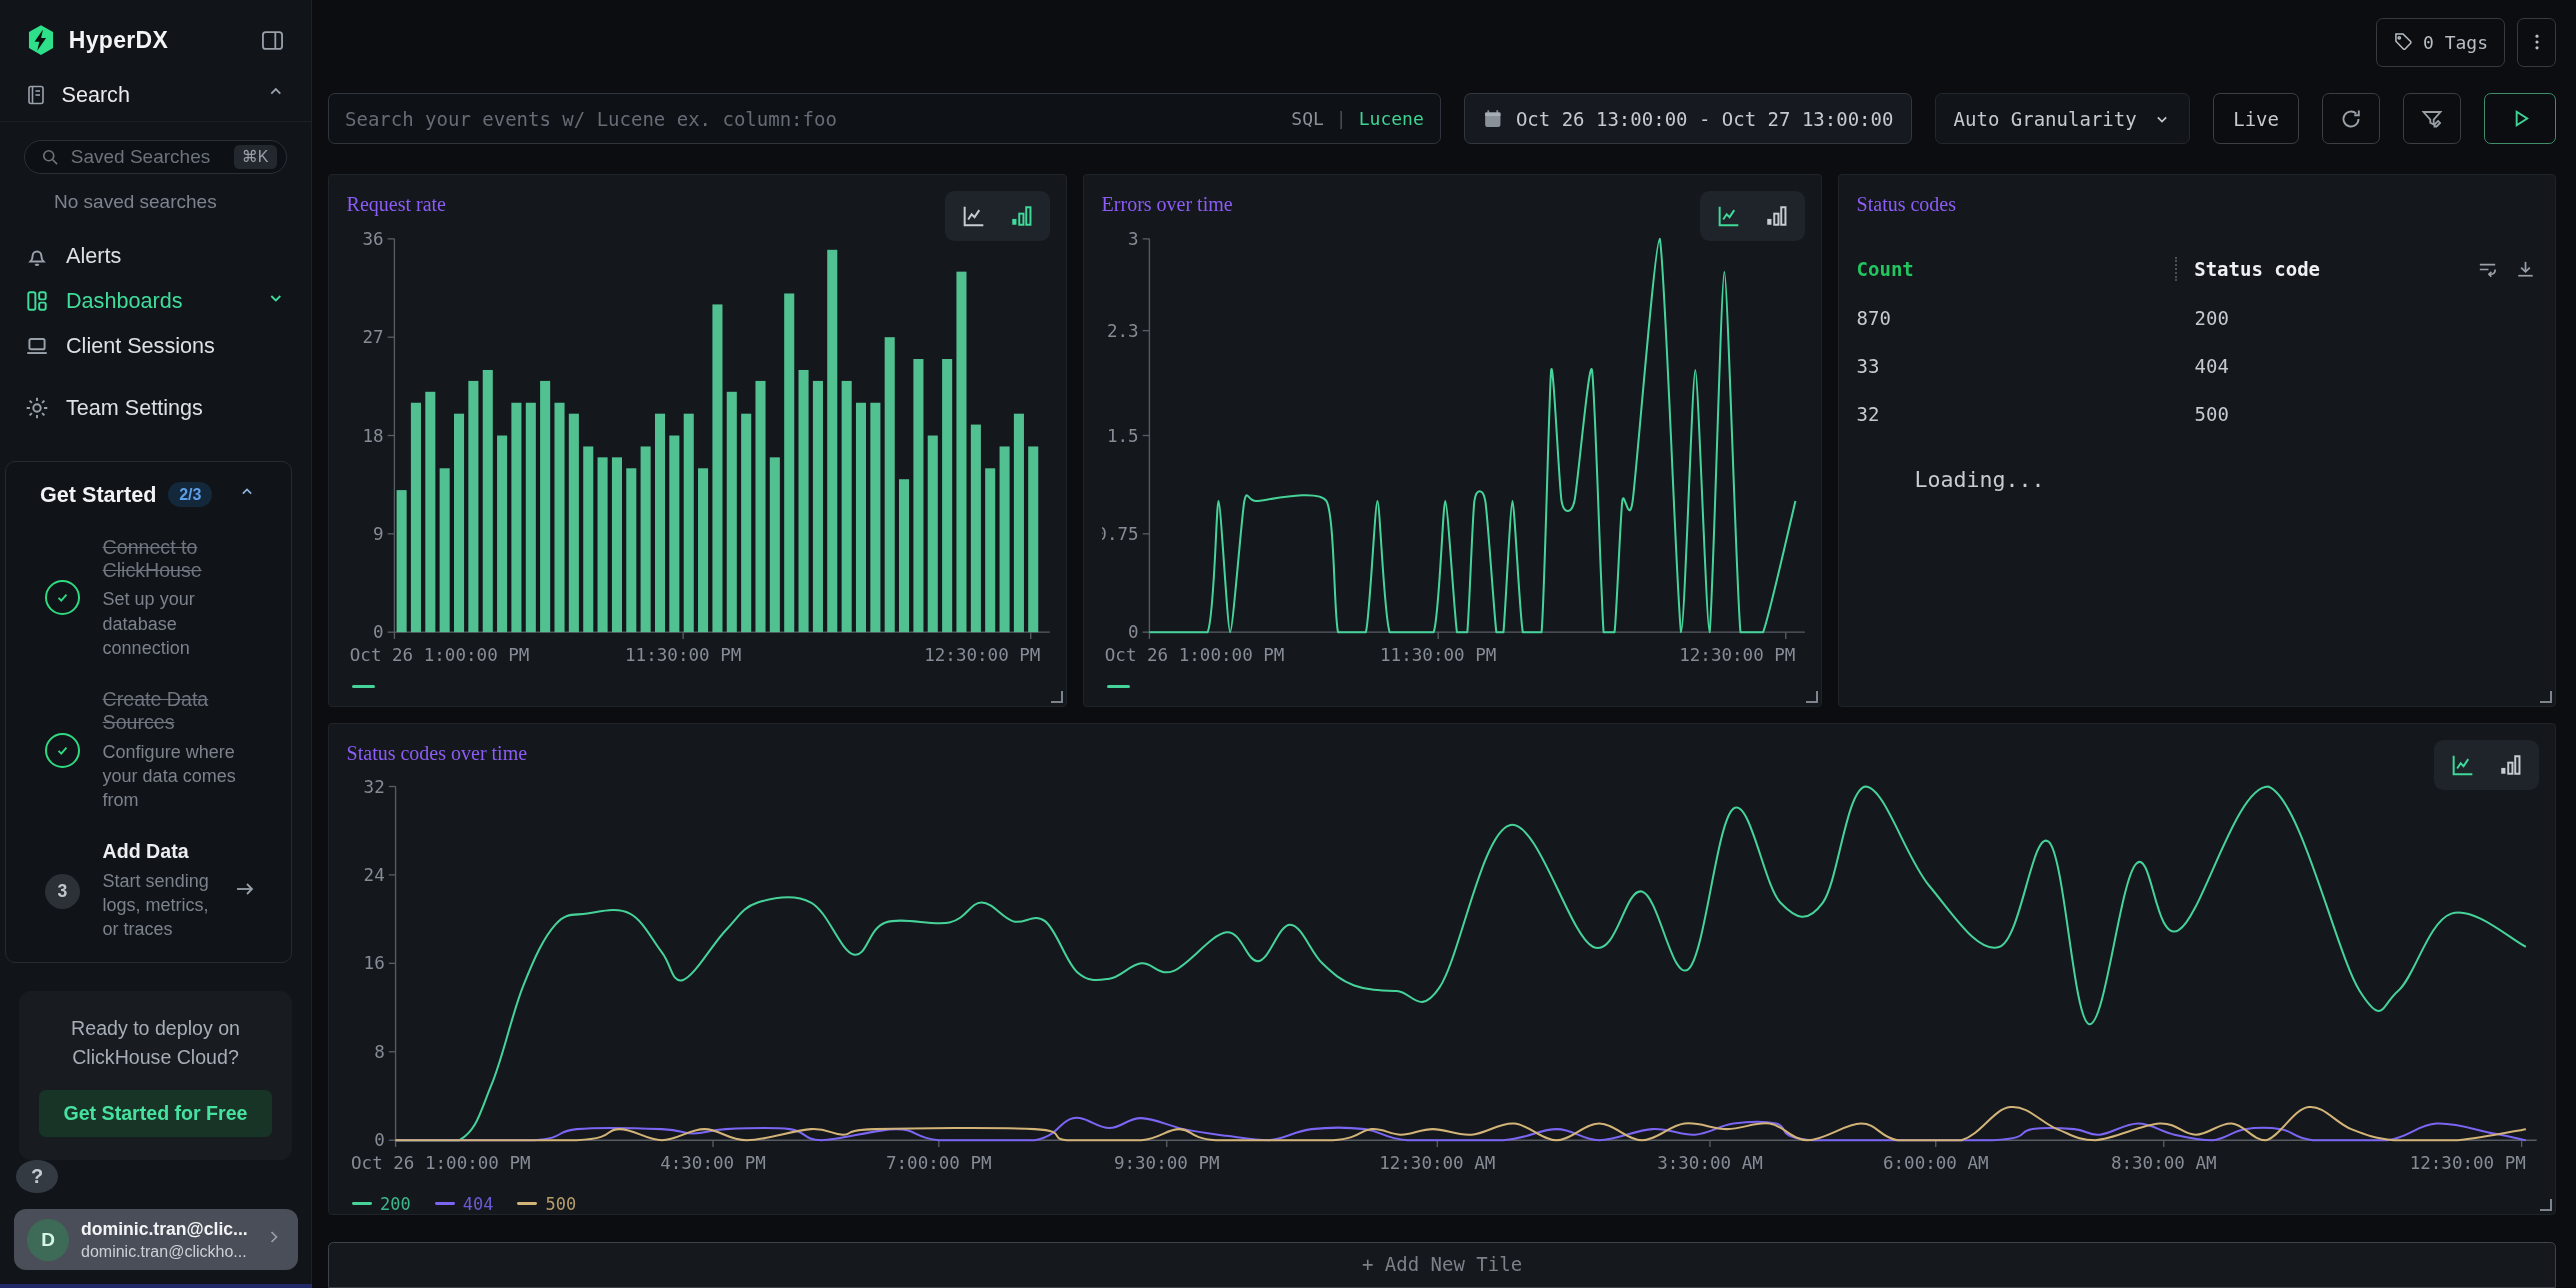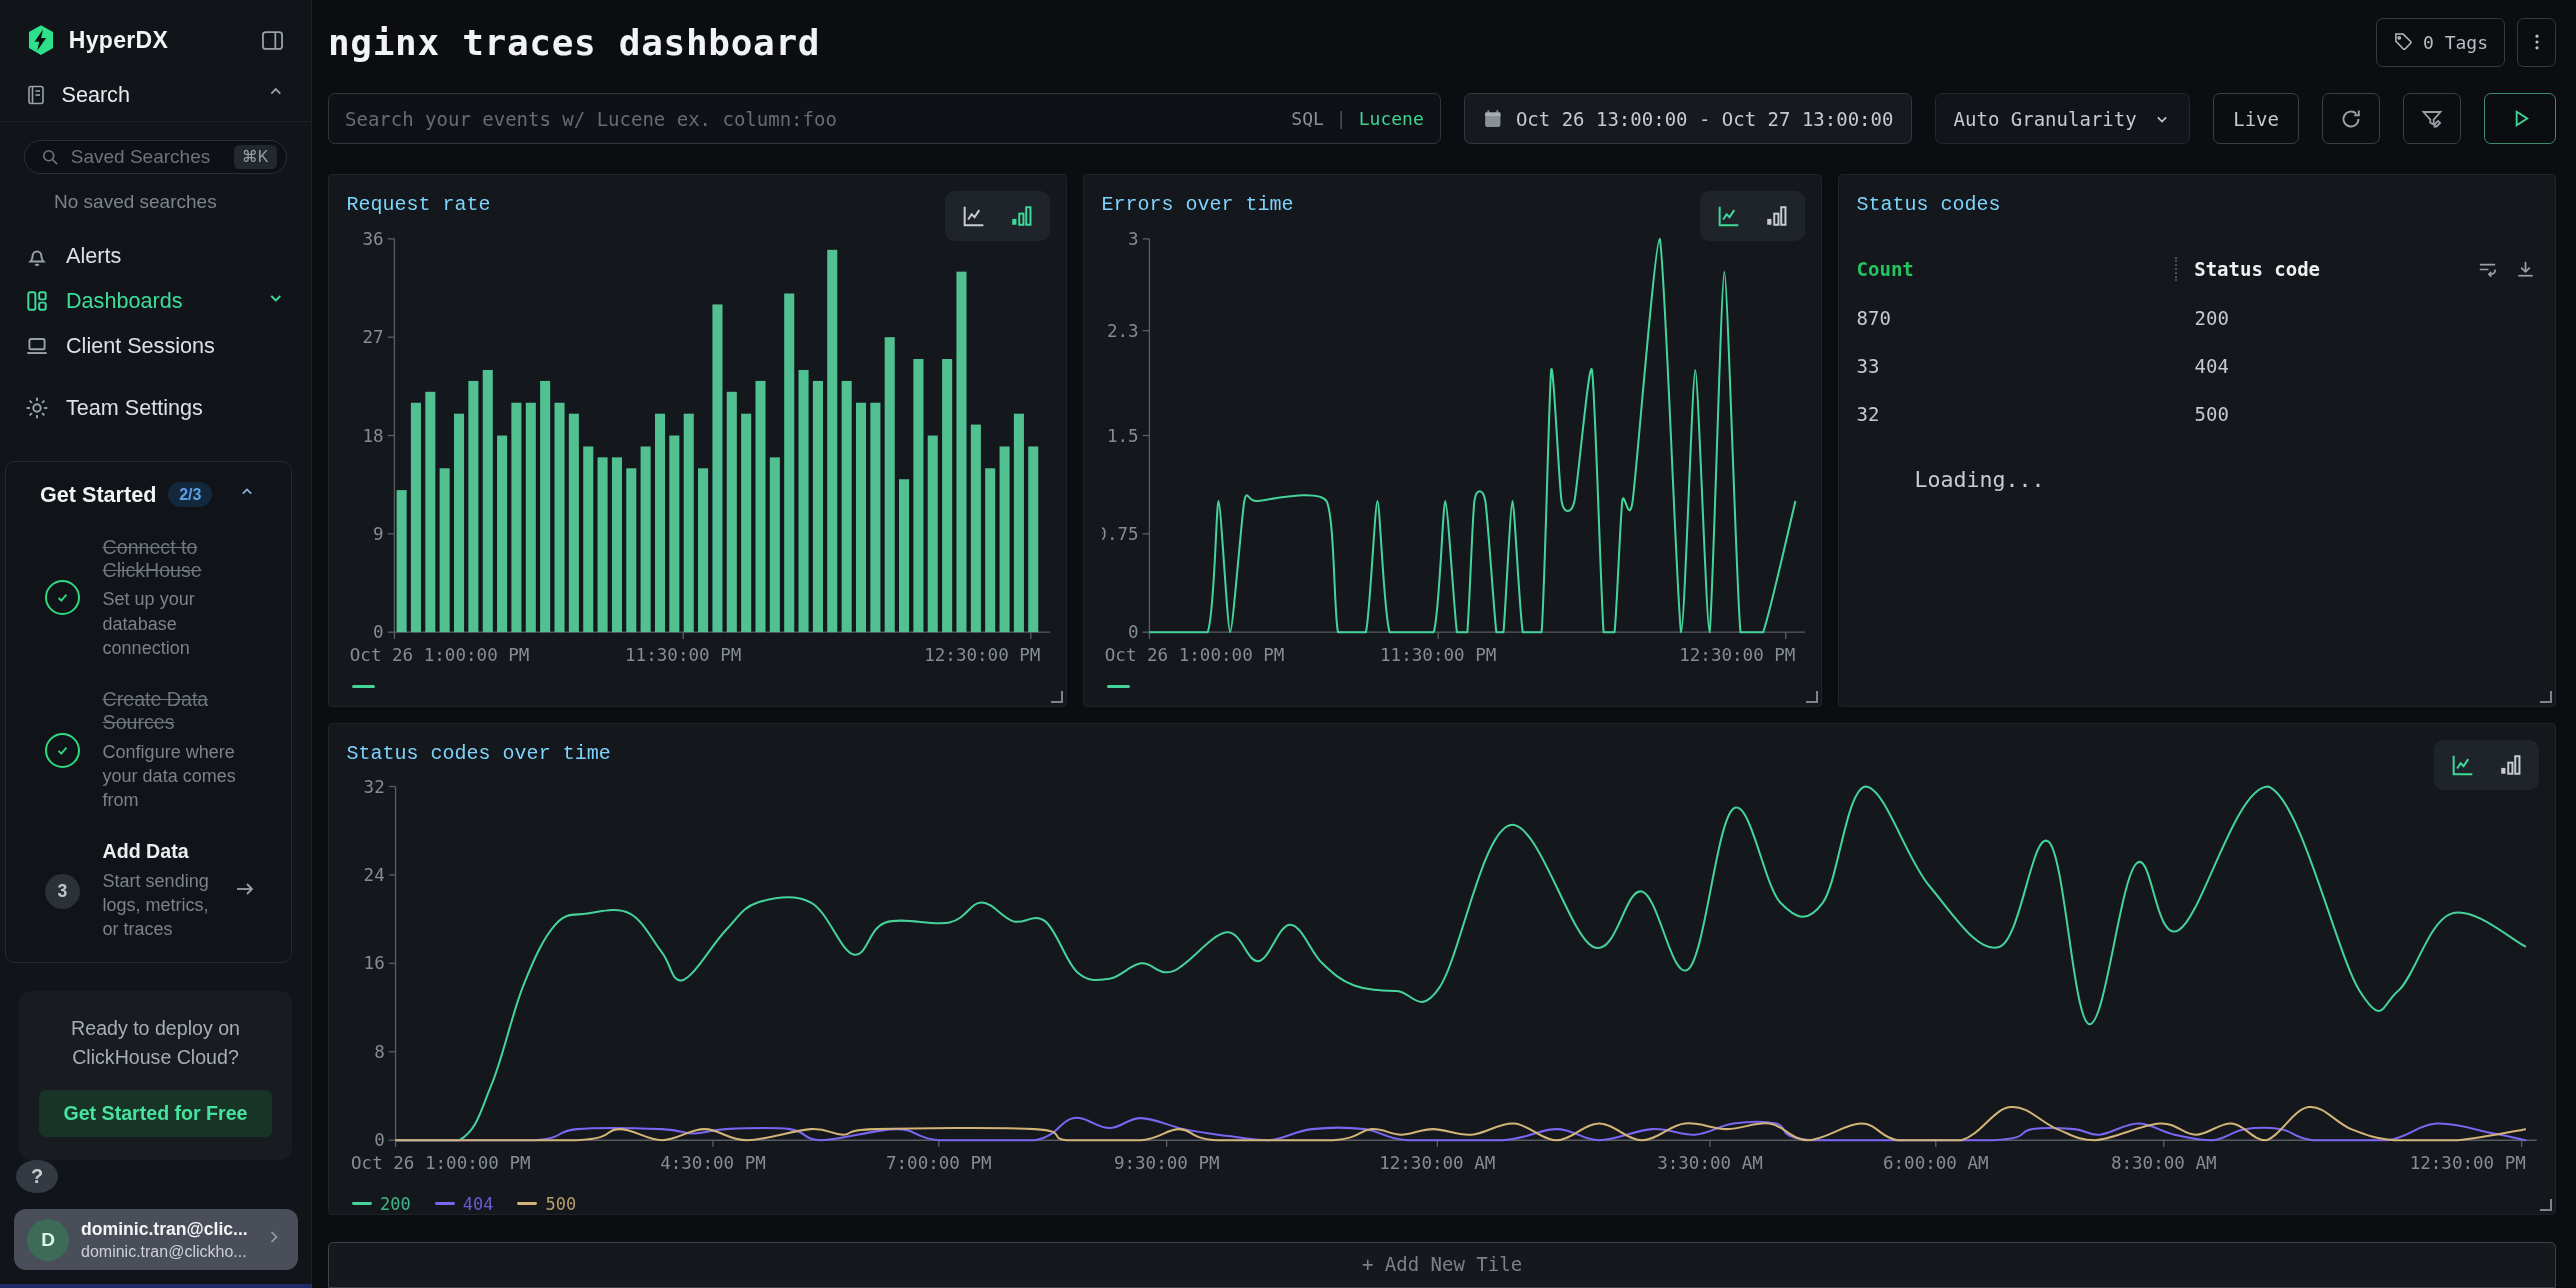--- a/index.html
+++ b/index.html
@@ -75,21 +75,21 @@
   .date-btn{display:flex;align-items:center;gap:12px;background:#16191f;border:0.7px solid #33383f;border-radius:6.8px;padding:0 17.6px;color:#c6cad0;font-size:19px;cursor:pointer;flex:none}
   .gran-btn{display:flex;align-items:center;gap:15px;background:#111419;border:0.7px solid #24282e;border-radius:6.8px;padding:0 17.6px;color:#c6cad0;font-size:19px;cursor:pointer;flex:none}
   .ctrl-btn{display:flex;align-items:center;justify-content:center;border:0.7px solid #3a3f46;border-radius:6.8px;background:transparent;color:#c6cad0;font-size:19px;cursor:pointer;flex:none}
   .ctrl-btn.txt{padding:0 19px}
   .ctrl-btn.ico{width:58px;color:#9aa0a8}
   .ctrl-btn.play{width:72px;border-color:#3f8f6b;color:#3fd394}
 
   .row1{display:flex;gap:16px;margin-top:30px;height:555px}
   .panel{position:relative;background:#14171c;border:0.7px solid #1f242a;border-radius:4px;padding:17.6px}
   .panel::after{content:"";position:absolute;right:3.4px;bottom:3.4px;width:10px;height:10px;border-right:2px solid #7e848d;border-bottom:2px solid #7e848d}
-  .panel-title{font-family:Liberation Mono, monospace;font-size:20px;color:#7dd3fc}
+  .panel-title{font-family:Liberation Serif, serif;font-size:20px;color:#8b5cf6}
   .p-chart{width:739px;flex:none}
   .p-table{flex:1;min-width:0}
   .chart-toggles{position:absolute;top:16px;right:16px;background:#1f242b;border-radius:9.5px;display:flex;gap:19px;padding:10.8px 15px;z-index:2}
   .tg{color:#c8ccd2;cursor:pointer;display:flex}
   .tg.active{color:#3fd999}
   .chart-box{margin-top:8px}
   .legend-dash{margin:9.5px 0 0 5.4px;width:23px;height:3.4px;border-radius:2px;background:#46d39a}
   .legend-row{display:flex;gap:24px;margin:10.8px 0 0 5.4px;align-items:center}
   .legend-item{display:flex;align-items:center;gap:8px;cursor:pointer}
   .legend-item .dash{width:20px;height:2.7px;border-radius:1.4px}
@@ -272,21 +272,20 @@
             <polyline points="9,6 15,12 9,18"></polyline>
           </svg>
       </span>
     </div>
     <div class="bottom-accent"></div>
   </aside>
 
   <div class="main">
 
     <div class="title-row">
-      <h1 class="page-title mono">nginx traces dashboard</h1>
       <div class="title-actions">
         <button class="ghost-btn mono">
           <svg viewBox="0 0 24 24" width="20" height="20" fill="none" stroke="currentColor" stroke-width="1.8">
               <path d="M12 2.5H3.5V11l9 9.3a1.4 1.4 0 0 0 2 0l6.6-6.8a1.4 1.4 0 0 0 0-2L12 2.5z"></path>
               <circle cx="7.5" cy="7" r="1.4"></circle>
             </svg>
           <span>0 Tags</span>
         </button>
         <button class="ghost-btn sq">
           <svg viewBox="0 0 24 24" width="20" height="20" fill="currentColor">

